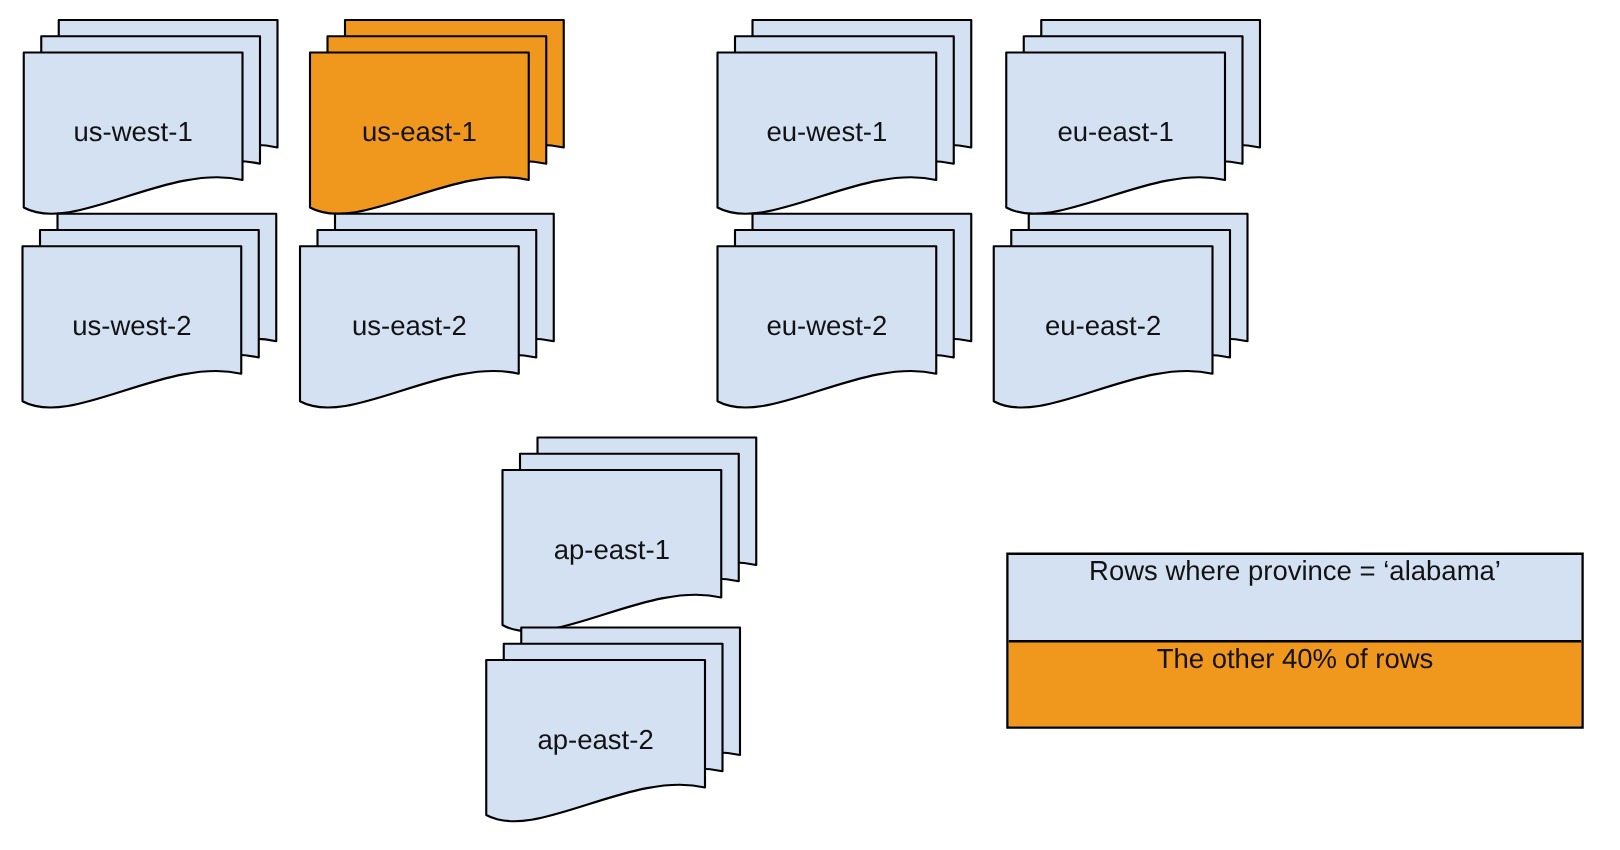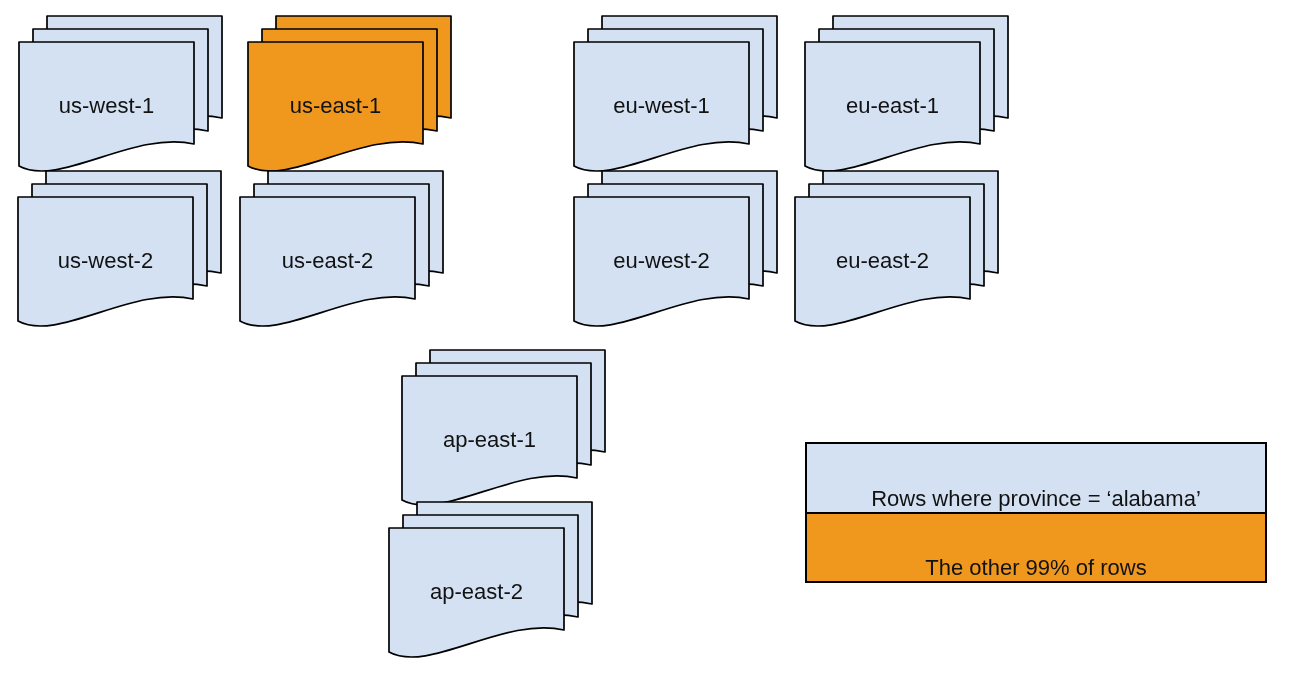--- a/index.html
+++ b/index.html
@@ -37,21 +37,21 @@
     width: 462px;
     height: 141px;
     border: 2px solid var(--c-stroke, #000000);
     box-sizing: border-box;
     display: flex;
     flex-direction: column;
   }
   .legend-row {
     flex: 1;
     display: flex;
-    align-items: flex-end;
+    align-items: flex-start;
     justify-content: center;
     font-size: 22px;
     color: var(--c-text, #121212);
   }
   .legend-row.blue   { background: var(--c-shape_blue, #d3e1f3); }
   .legend-row.orange { background: var(--c-shape_orange, #f0971e); border-top: 2px solid var(--c-stroke, #000000); }
 </style>
 </head>
 <body>
 
@@ -131,17 +131,17 @@
       <use href="#doc-shape" transform="translate(0,26)"></use>
       <text class="shape-label" x="87.5" y="97">ap-east-2</text>
     </g>
   </svg>
 
   <div class="legend">
     <div class="legend-row blue">
       <span>Rows where province = ‘alabama’</span>
     </div>
     <div class="legend-row orange">
-      <span>The other 99% of rows</span>
+      <span>The other 40% of rows</span>
     </div>
   </div>
 
 </div>
 
 </body></html>

